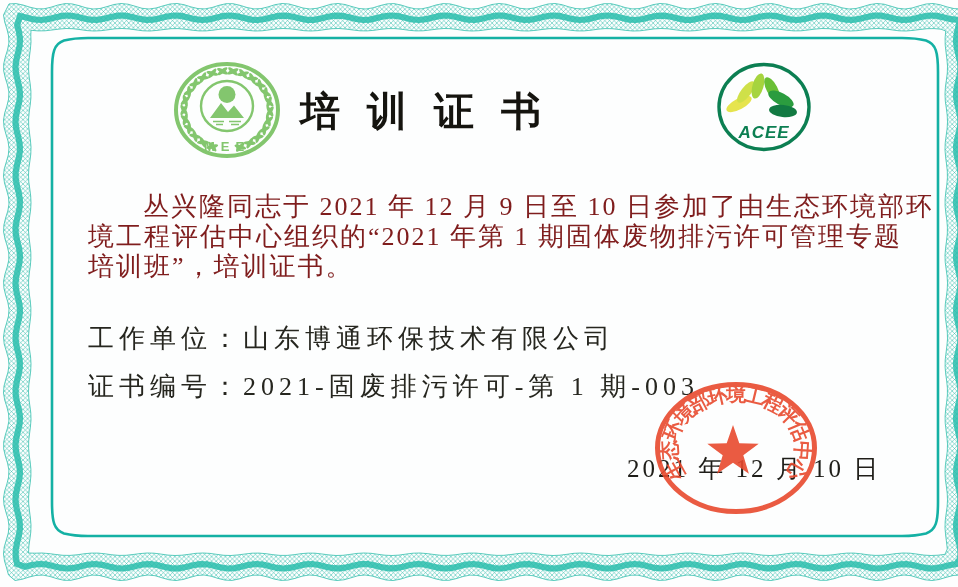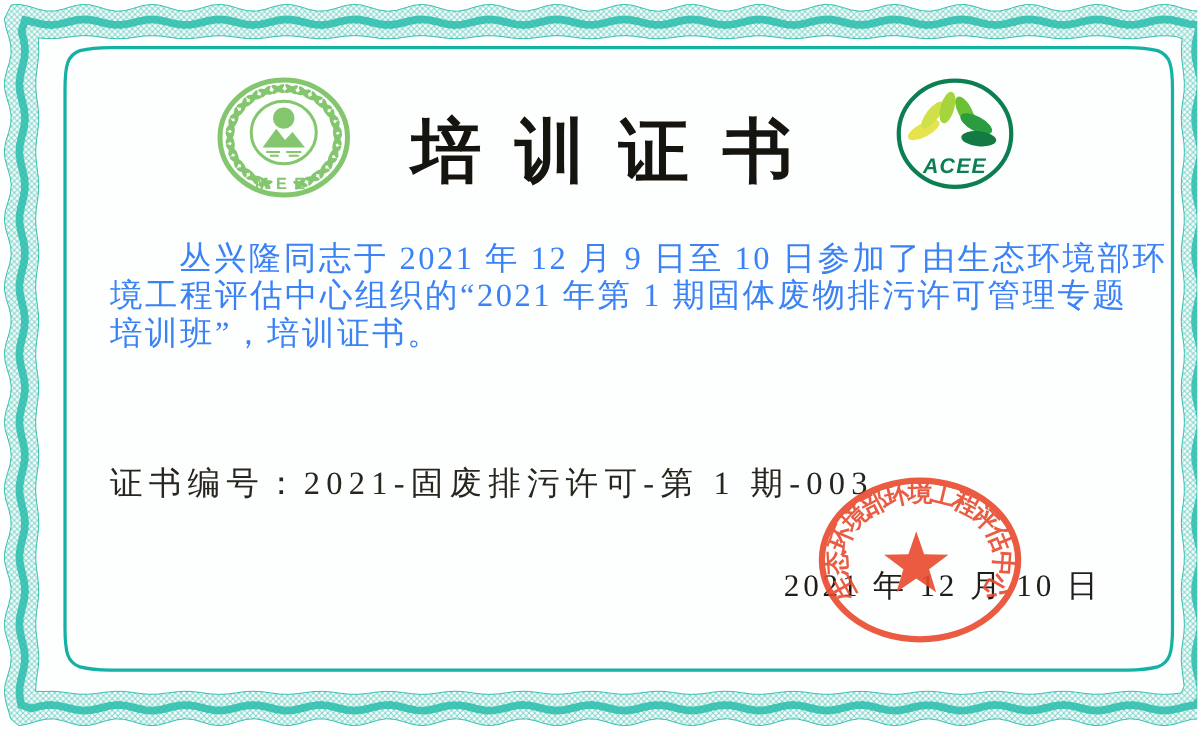--- a/index.html
+++ b/index.html
@@ -1,23 +1,23 @@
 <!DOCTYPE html>
 <html><head>
 <meta charset="utf-8">
 <style>
   html,body{margin:0;padding:0;background:#ffffff;}
   #page{position:relative;width:958px;height:587px;background:#fdfefe;overflow:hidden;
         font-family:"Liberation Serif","DejaVu Serif",serif;color:#1d1d1d;}
   svg{position:absolute;left:0;top:0;}
   #border-svg{width:958px;height:587px;}
   .abs{position:absolute;}
-  #title{left:300px;top:84px;width:390px;text-align:center;font-size:56px;font-weight:700;
+  #title{left:300px;top:84px;width:390px;font-size:40px;font-weight:700;
          letter-spacing:27px;color:#15140f;white-space:nowrap;}
-  #body-par{left:88px;top:192px;width:784px;font-size:26px;line-height:30px;color:#3b82f6;}
+  #body-par{left:88px;top:192px;width:784px;font-size:26px;line-height:30px;color:#7f1d1d;}
   .bline{letter-spacing:2px;text-align:justify;text-align-last:justify;white-space:nowrap;}
   .bline.first{text-indent:55px;}
   .bline.last{text-align-last:left;}
   .info-line{left:88px;font-size:26px;letter-spacing:5px;color:#26261f;white-space:nowrap;}
   #work-line{top:321px;}
   #cert-line{top:369px;text-align:center;}
   #date-line{left:627px;top:452px;font-size:25px;letter-spacing:3px;color:#1f1e19;white-space:nowrap;}
   #mee-svg{left:171px;top:61px;width:112px;height:104px;}
   #acee-svg{left:715px;top:62px;width:98px;height:95px;}
   #seal-svg{left:638px;top:365px;width:200px;height:170px;opacity:.9;}
@@ -118,20 +118,23 @@
     </g>
     <text class="mee-text" x="49" y="76" text-anchor="middle" font-size="17" font-style="italic" letter-spacing="1" fill="#0c7f52">ACEE</text>
   </svg>
 
   <div class="abs" id="body-par">
     <div class="bline first">丛兴隆同志于 2021 年 12 月 9 日至 10 日参加了由生态环境部环</div>
     <div class="bline">境工程评估中心组织的“2021 年第 1 期固体废物排污许可管理专题</div>
     <div class="bline last">培训班”，培训证书。</div>
   </div>
 
+  <div class="abs info-line" id="work-line">
+    <span>工作单位：</span><span>山东博通环保技术有限公司</span>
+  </div>
 
   <div class="abs info-line" id="cert-line">
     <span>证书编号：</span><span>2021-固废排污许可-第 1 期-003</span>
   </div>
 
   <div class="abs" id="date-line">2021 年 12 月 10 日</div>
 
   <svg id="seal-svg" viewBox="0 0 200 170">
     <defs>
       <path id="sealArc" d="M 48.8 109.7 A 60 47 0 1 1 147.2 109.7" fill="none"></path>

